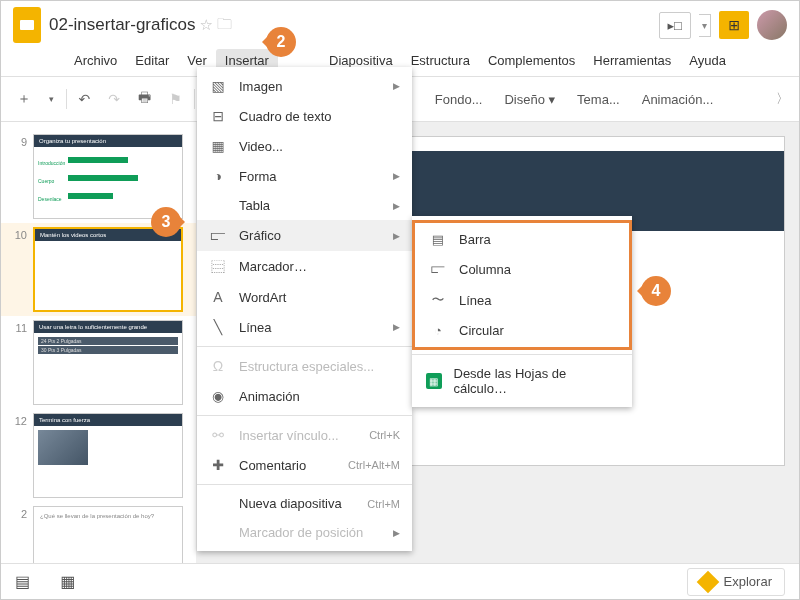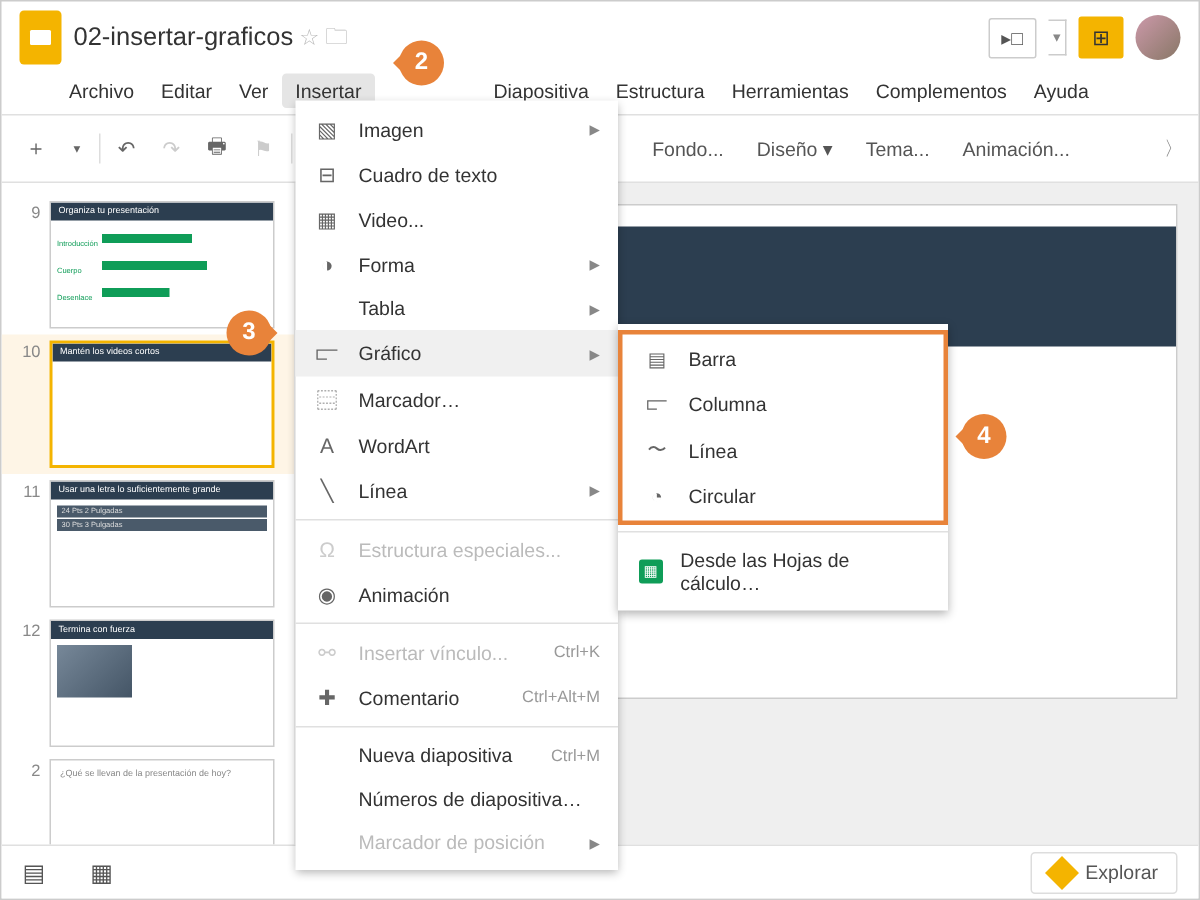--- a/index.html
+++ b/index.html
@@ -7,21 +7,21 @@
 .titlebar { display: flex; align-items: center; padding: 6px 12px; gap: 8px; }
 .slides-logo { width: 28px; height: 36px; background: #f4b400; border-radius: 3px; display: flex; align-items: center; justify-content: center; }
 .slides-logo::after { content: ""; width: 14px; height: 10px; background: #fff; border-radius: 1px; }
 .doc-title { font-size: 17px; color: #333; }
 .star-icon, .folder-icon { color: #bbb; font-size: 15px; margin-left: 4px; }
 .titlebar-right { margin-left: auto; display: flex; align-items: center; gap: 8px; }
 .present-btn { background: #fff; border: 1px solid #ccc; padding: 5px 8px; border-radius: 2px; display: flex; align-items: center; gap: 4px; color: #555; font-size: 13px; }
 .present-drop { border: 1px solid #ccc; border-left: none; padding: 5px 3px; color: #888; font-size: 10px; }
 .apps-btn { background: #f4b400; width: 30px; height: 28px; border-radius: 2px; display: flex; align-items: center; justify-content: center; color: #333; font-size: 14px; }
 .avatar { width: 30px; height: 30px; border-radius: 50%; background: linear-gradient(135deg,#c9a,#876); }
-.menubar { display: flex; gap: 0; padding: 0 36px 4px; font-size: 13px; color: #333; border-bottom: 1px solid #e0e0e0; }
+.menubar { display: flex; gap: 0; padding: 0 64px 4px; font-size: 13px; color: #333; border-bottom: 1px solid #e0e0e0; }
 .menu-item { padding: 4px 9px; cursor: pointer; }
 .menu-item.active { background: #e5e5e5; border-radius: 3px; }
 .toolbar { display: flex; align-items: center; padding: 6px 10px; gap: 6px; border-bottom: 1px solid #e0e0e0; font-size: 13px; color: #555; }
 .tool { padding: 4px 6px; color: #666; font-size: 14px; }
 .tool.disabled { color: #ccc; }
 .sep { width: 1px; height: 20px; background: #ddd; }
 .toolbar-label { padding: 4px 8px; }
 .collapse { margin-left: auto; color: #888; }
 .workspace { display: flex; height: calc(100% - 130px); }
 .thumbs { width: 195px; overflow: hidden; padding: 8px 0; }
@@ -87,22 +87,22 @@
 
 <div class="menubar">
   <div class="menu-item">Archivo</div>
   <div class="menu-item">Editar</div>
   <div class="menu-item">Ver</div>
   <div class="menu-item active">Insertar</div>
   <div class="menu-item" style="width:52px"></div>
   <div class="menu-item" style="width:10px"></div>
   <div class="menu-item">Diapositiva</div>
   <div class="menu-item">Estructura</div>
+  <div class="menu-item">Complementos</div>
   <div class="menu-item">Herramientas</div>
-  <div class="menu-item">Complementos</div>
   <div class="menu-item">Ayuda</div>
 </div>
 
 <div class="toolbar">
   <span class="tool">＋</span>
   <span class="tool" style="font-size:9px">▾</span>
   <div class="sep"></div>
   <span class="tool">↶</span>
   <span class="tool disabled">↷</span>
   <span class="tool">🖶</span>
@@ -227,24 +227,20 @@
       <span class="dd-icon">✚</span>
       <span>Comentario</span>
       <span class="dd-short">Ctrl+Alt+M</span>
     </div>
   <div class="dd-sep"></div>
   <div class="dd-item">
       <span class="dd-icon"></span>
       <span>Nueva diapositiva</span>
       <span class="dd-short">Ctrl+M</span>
     </div>
-  <div class="dd-item">
-      <span class="dd-icon"></span>
-      <span>Números de diapositiva…</span>
-    </div>
   <div class="dd-item disabled">
       <span class="dd-icon"></span>
       <span>Marcador de posición</span>
       <span class="dd-arrow">▶</span>
     </div>
 </div>
 
 <div class="submenu">
   <div class="sub-highlight">
     <div class="sub-item">

